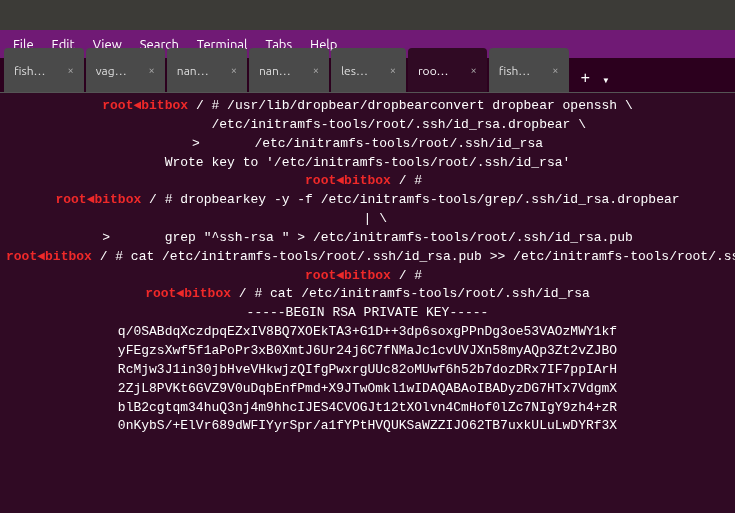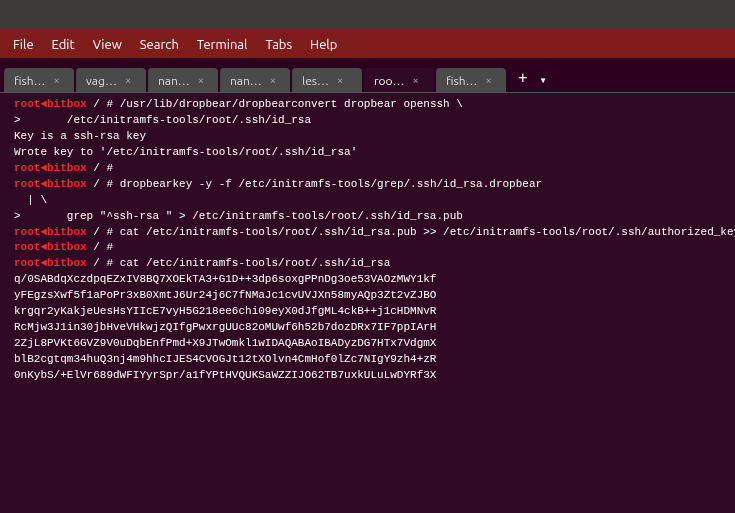--- a/index.html
+++ b/index.html
@@ -35,21 +35,21 @@
       color: #aaa;
       font-size: 15px;
       cursor: pointer;
       background: none;
       border: none;
       color: #ccc;
     }
 
     
     #menu-bar {
-      background: #7f1d1d;
+      background: #701a75;
       height: 28px;
       display: flex;
       align-items: center;
       padding: 10px 5px;
       flex-shrink: 0;
       gap: 2px;
     }
     .menu-item {
       color: #fff;
       font-family: Ubuntu, sans-serif;
@@ -74,22 +74,22 @@
       align-items: center;
       padding: 4px 10px;
       font-family: Ubuntu, sans-serif;
       font-size: 12px;
       color: #ddd;
       background: #4a4a4a;
       border-radius: 4px 4px 0 0;
       margin-right: 2px;
       cursor: pointer;
       min-width: 70px;
-      gap: 8px;
-      height: 24px;
+      gap: 22px;
+      height: 44px;
     }
     .tab.active {
       background: #300a24;
       color: #fff;
     }
     .tab-close {
       font-size: 11px;
       color: #aaa;
       cursor: pointer;
       line-height: 1;
@@ -105,25 +105,26 @@
       color: #fff;
       font-size: 12px;
       padding: 4px 4px;
       cursor: pointer;
     }
 
     
     #terminal {
       flex: 1;
       background: #300a24;
-      padding: 4px 14px;
+      padding: 4px 6px;
       overflow: hidden;
       color: #fff;
       line-height: 1.45;
-      font-size: 11px;
+      font-size: 13px;
+      text-align: center;
     }
 
     .line { white-space: pre; display: block; }
   </style>
 </head>
 <body>
 
 <div id="title-bar">
   <span style="width:20px"></span>
   <span id="title-text"></span>
@@ -168,30 +169,30 @@
     <div class="tab">
       <span>fish…</span>
       <span class="tab-close">×</span>
     </div>
   <div class="tab-add">+</div>
   <div class="tab-chevron">▾</div>
 </div>
 
 <div id="terminal">
 <span class="line"><span style="color:#ef2929;font-weight:bold">root</span><span style="color:#ef2929;font-weight:bold">◄</span><span style="color:#ef2929;font-weight:bold">bitbox</span><span style="color:#fff"> /</span><span style="color:#fff"> # /usr/lib/dropbear/dropbearconvert dropbear openssh \</span></span>
+    <span class="line">        /etc/initramfs-tools/root/.ssh/id_rsa.dropbear \</span>
     <span class="line">&gt;       /etc/initramfs-tools/root/.ssh/id_rsa</span>
-    <span class="line">Key is a ssh-rsa key</span>
     <span class="line">Wrote key to '/etc/initramfs-tools/root/.ssh/id_rsa'</span>
     <span class="line"><span style="color:#ef2929;font-weight:bold">root</span><span style="color:#ef2929;font-weight:bold">◄</span><span style="color:#ef2929;font-weight:bold">bitbox</span><span style="color:#fff"> /</span><span style="color:#fff"> # </span></span>
     <span class="line"><span style="color:#ef2929;font-weight:bold">root</span><span style="color:#ef2929;font-weight:bold">◄</span><span style="color:#ef2929;font-weight:bold">bitbox</span><span style="color:#fff"> /</span><span style="color:#fff"> # dropbearkey -y -f /etc/initramfs-tools/grep/.ssh/id_rsa.dropbear</span></span>
     <span class="line">  | \</span>
     <span class="line">&gt;       grep "^ssh-rsa " &gt; /etc/initramfs-tools/root/.ssh/id_rsa.pub</span>
     <span class="line"><span style="color:#ef2929;font-weight:bold">root</span><span style="color:#ef2929;font-weight:bold">◄</span><span style="color:#ef2929;font-weight:bold">bitbox</span><span style="color:#fff"> /</span><span style="color:#fff"> # cat /etc/initramfs-tools/root/.ssh/id_rsa.pub &gt;&gt; /etc/initramfs-tools/root/.ssh/authorized_keys</span></span>
     <span class="line"><span style="color:#ef2929;font-weight:bold">root</span><span style="color:#ef2929;font-weight:bold">◄</span><span style="color:#ef2929;font-weight:bold">bitbox</span><span style="color:#fff"> /</span><span style="color:#fff"> # </span></span>
     <span class="line"><span style="color:#ef2929;font-weight:bold">root</span><span style="color:#ef2929;font-weight:bold">◄</span><span style="color:#ef2929;font-weight:bold">bitbox</span><span style="color:#fff"> /</span><span style="color:#fff"> # cat /etc/initramfs-tools/root/.ssh/id_rsa</span></span>
+    <span class="line">-----BEGIN RSA PRIVATE KEY-----</span>
     <span class="line">q/0SABdqXczdpqEZxIV8BQ7XOEkTA3+G1D++3dp6soxgPPnDg3oe53VAOzMWY1kf</span>
     <span class="line">yFEgzsXwf5f1aPoPr3xB0XmtJ6Ur24j6C7fNMaJc1cvUVJXn58myAQp3Zt2vZJBO</span>
-    <span class="line">krgqr2yKakjeUesHsYIIcE7vyH5G218ee6chi09eyX0dJfgML4ckB++j1cHDMNvR</span>
     <span class="line">RcMjw3J1in30jbHveVHkwjzQIfgPwxrgUUc82oMUwf6h52b7dozDRx7IF7ppIArH</span>
     <span class="line">2ZjL8PVKt6GVZ9V0uDqbEnfPmd+X9JTwOmkl1wIDAQABAoIBADyzDG7HTx7VdgmX</span>
     <span class="line">blB2cgtqm34huQ3nj4m9hhcIJES4CVOGJt12tXOlvn4CmHof0lZc7NIgY9zh4+zR</span>
     <span class="line">0nKybS/+ElVr689dWFIYyrSpr/a1fYPtHVQUKSaWZZIJO62TB7uxkULuLwDYRf3X</span>
   </div>
 
 </body></html>

